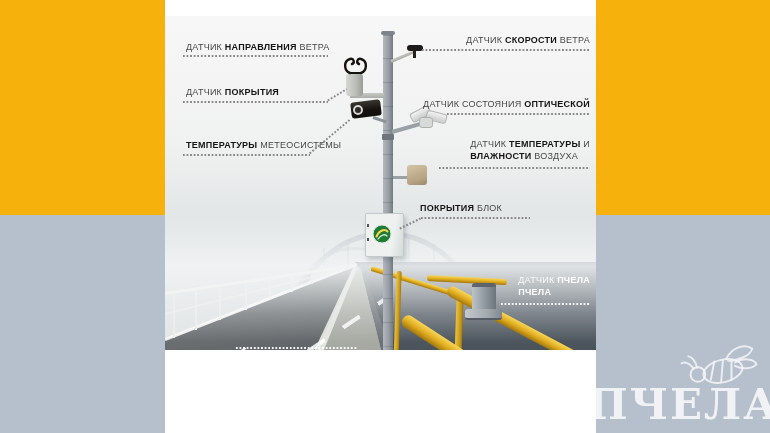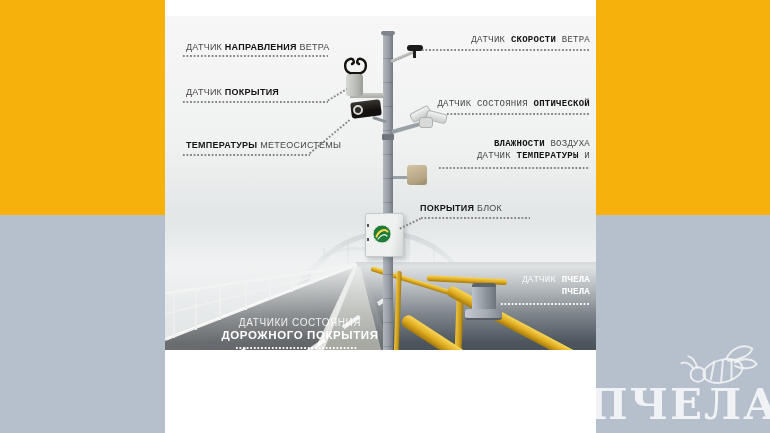--- a/index.html
+++ b/index.html
@@ -47,21 +47,21 @@
   .mast{position:absolute;left:218px;top:18px;width:10px;height:328px;
         background:linear-gradient(90deg,#b3b8bd,#979ea5 55%,#737a81);}
   .mast-seg{position:absolute;left:218px;top:18px;width:10px;height:328px;
         background:repeating-linear-gradient(180deg,rgba(0,0,0,.13) 0 1.5px,rgba(0,0,0,0) 1.5px 24px);}
   .arm{position:absolute;background:linear-gradient(180deg,#c6c9c4,#a9aca6);transform-origin:left center;}
   .devbox{position:absolute;border-radius:3px;}
 
   
   .lbl{position:absolute;font-size:9px;letter-spacing:.25px;color:#474747;white-space:nowrap;line-height:12px;}
   .lbl b{color:#141414;}
-  .lbl.right{text-align:right;font-family:Liberation Mono, monospace;}
+  .lbl.right{text-align:left;}
   .lbl.white{color:rgba(255,255,255,.88);}
   .lbl.white b{color:#ffffff;}
   .dot{position:absolute;height:2px;background-image:radial-gradient(circle,#878787 .8px,rgba(0,0,0,0) .95px);
        background-size:3.6px 2px;background-repeat:repeat-x;transform-origin:left center;}
   .dotw{position:absolute;height:2px;background-image:radial-gradient(circle,rgba(255,255,255,.95) .8px,rgba(0,0,0,0) .95px);
        background-size:3.6px 2px;background-repeat:repeat-x;transform-origin:left center;}
 
   .roadlbl1{font-size:10px;letter-spacing:.6px;}
   .roadlbl2{font-size:11.5px;letter-spacing:.6px;font-weight:bold;color:#fff;}
 
@@ -184,41 +184,37 @@
       <span>ДАТЧИК </span><b>СКОРОСТИ</b><span> ВЕТРА</span>
     </div>
     <div class="dot" style="left:256px;top:33px;width:169px;"></div>
 
     <div class="lbl right" style="right:6px;top:82px;">
       <span>ДАТЧИК СОСТОЯНИЯ </span><b>ОПТИЧЕСКОЙ</b><span></span>
     </div>
     <div class="dot" style="left:281px;top:97px;width:144px;"></div>
 
     <div class="lbl right" style="right:6px;top:122px;">
+      <div><span>ДАТЧИК </span><b>ТЕМПЕРАТУРЫ</b><span> И</span></div>
       <div><b>ВЛАЖНОСТИ</b><span> ВОЗДУХА</span></div>
-      <div><span>ДАТЧИК </span><b>ТЕМПЕРАТУРЫ</b><span> И</span></div>
     </div>
     <div class="dot" style="left:273px;top:151px;width:152px;"></div>
 
     <div class="lbl" style="left:255px;top:186px;">
       <span></span><b>ПОКРЫТИЯ</b><span> БЛОК</span>
     </div>
     <div class="dot" style="left:255px;top:201px;width:110px;"></div>
     <div class="dot" style="left:234px;top:212px;width:24px;transform:rotate(-26deg);"></div>
 
     <div class="lbl right white" style="right:6px;top:258px;">
       <div><span>ДАТЧИК </span><b>ПЧЕЛА</b></div>
       <div><b>ПЧЕЛА</b></div>
     </div>
     <div class="dotw" style="left:335px;top:287px;width:90px;"></div>
 
-    <div class="lbl white" style="left:40px;top:301px;width:190px;text-align:center;">
-      <div class="roadlbl1">ДАТЧИКИ СОСТОЯНИЯ</div>
-      <div class="roadlbl2">ДОРОЖНОГО ПОКРЫТИЯ</div>
-    </div>
     <div class="dotw" style="left:70px;top:331px;width:122px;"></div>
   </div>
 
   <svg class="bee" width="88" height="50" viewBox="0 0 100 58">
     <g fill="none" stroke="rgba(255,255,255,.85)" stroke-width="2.3" stroke-linecap="round">
       <ellipse cx="58" cy="36" rx="23" ry="13" transform="rotate(-14 58 36)"></ellipse>
       <path d="M48,25 L44,46 M58,24 L56,48 M68,25 L68,46"></path>
       <circle cx="29" cy="40" r="8.5"></circle>
       <path d="M24,33 C18,26 14,25 10,27 M28,32 C26,24 23,20 18,19"></path>
       <path d="M62,22 C68,8 84,4 92,10 C90,18 76,24 64,24"></path>

